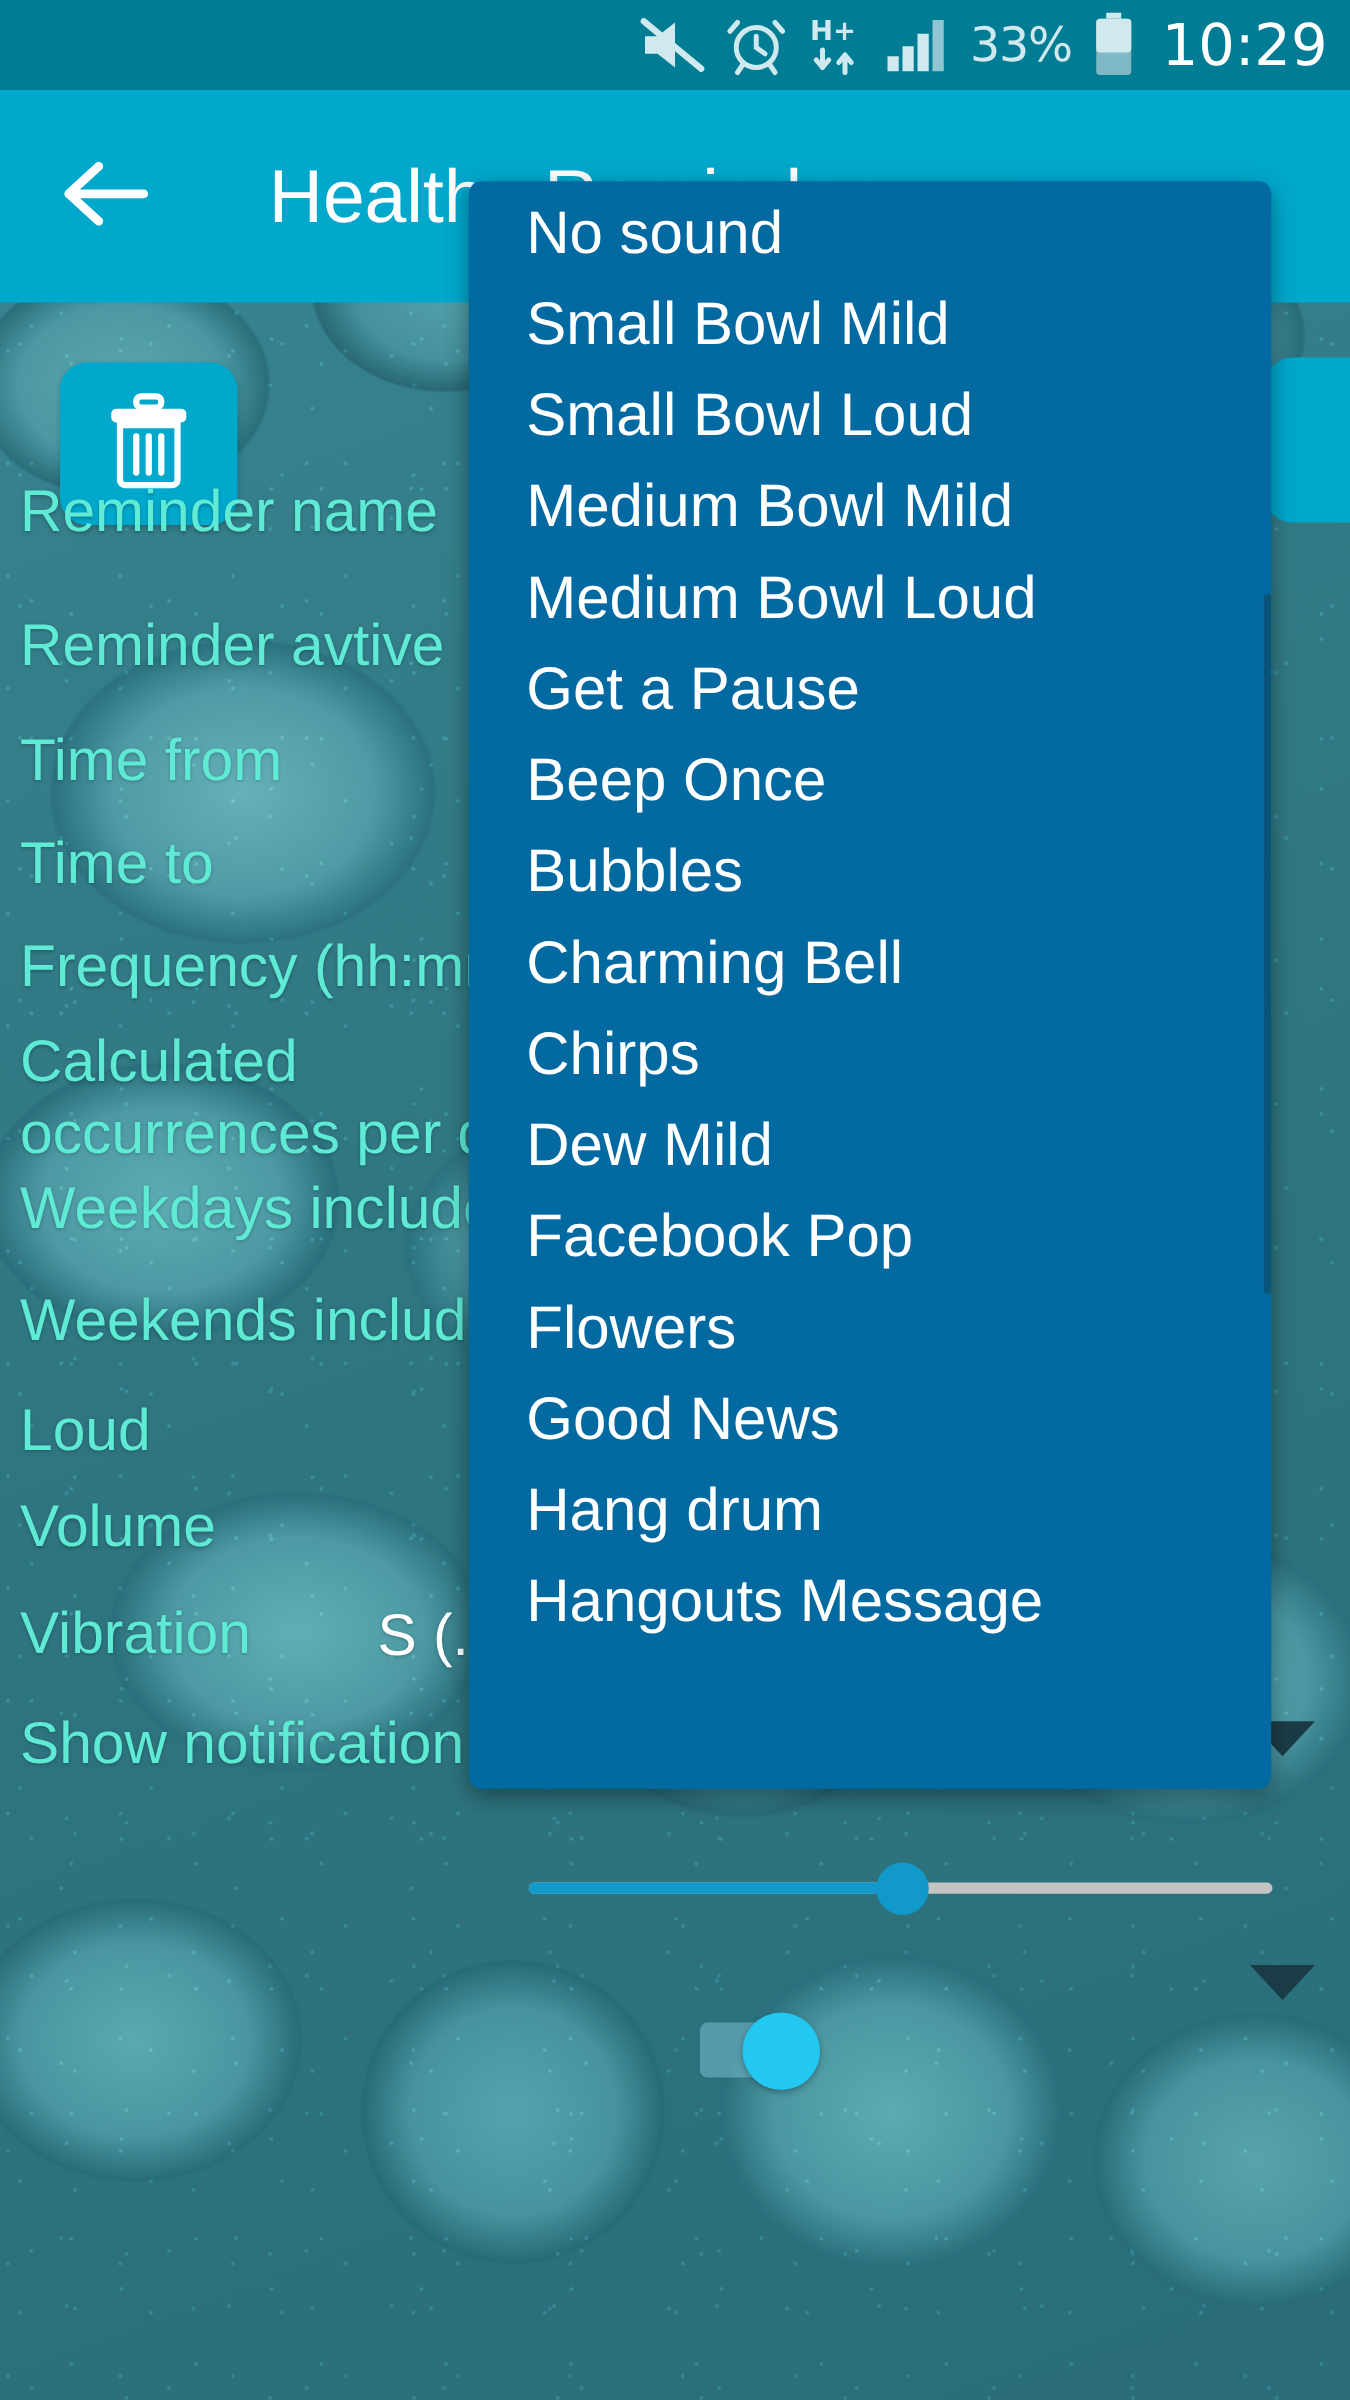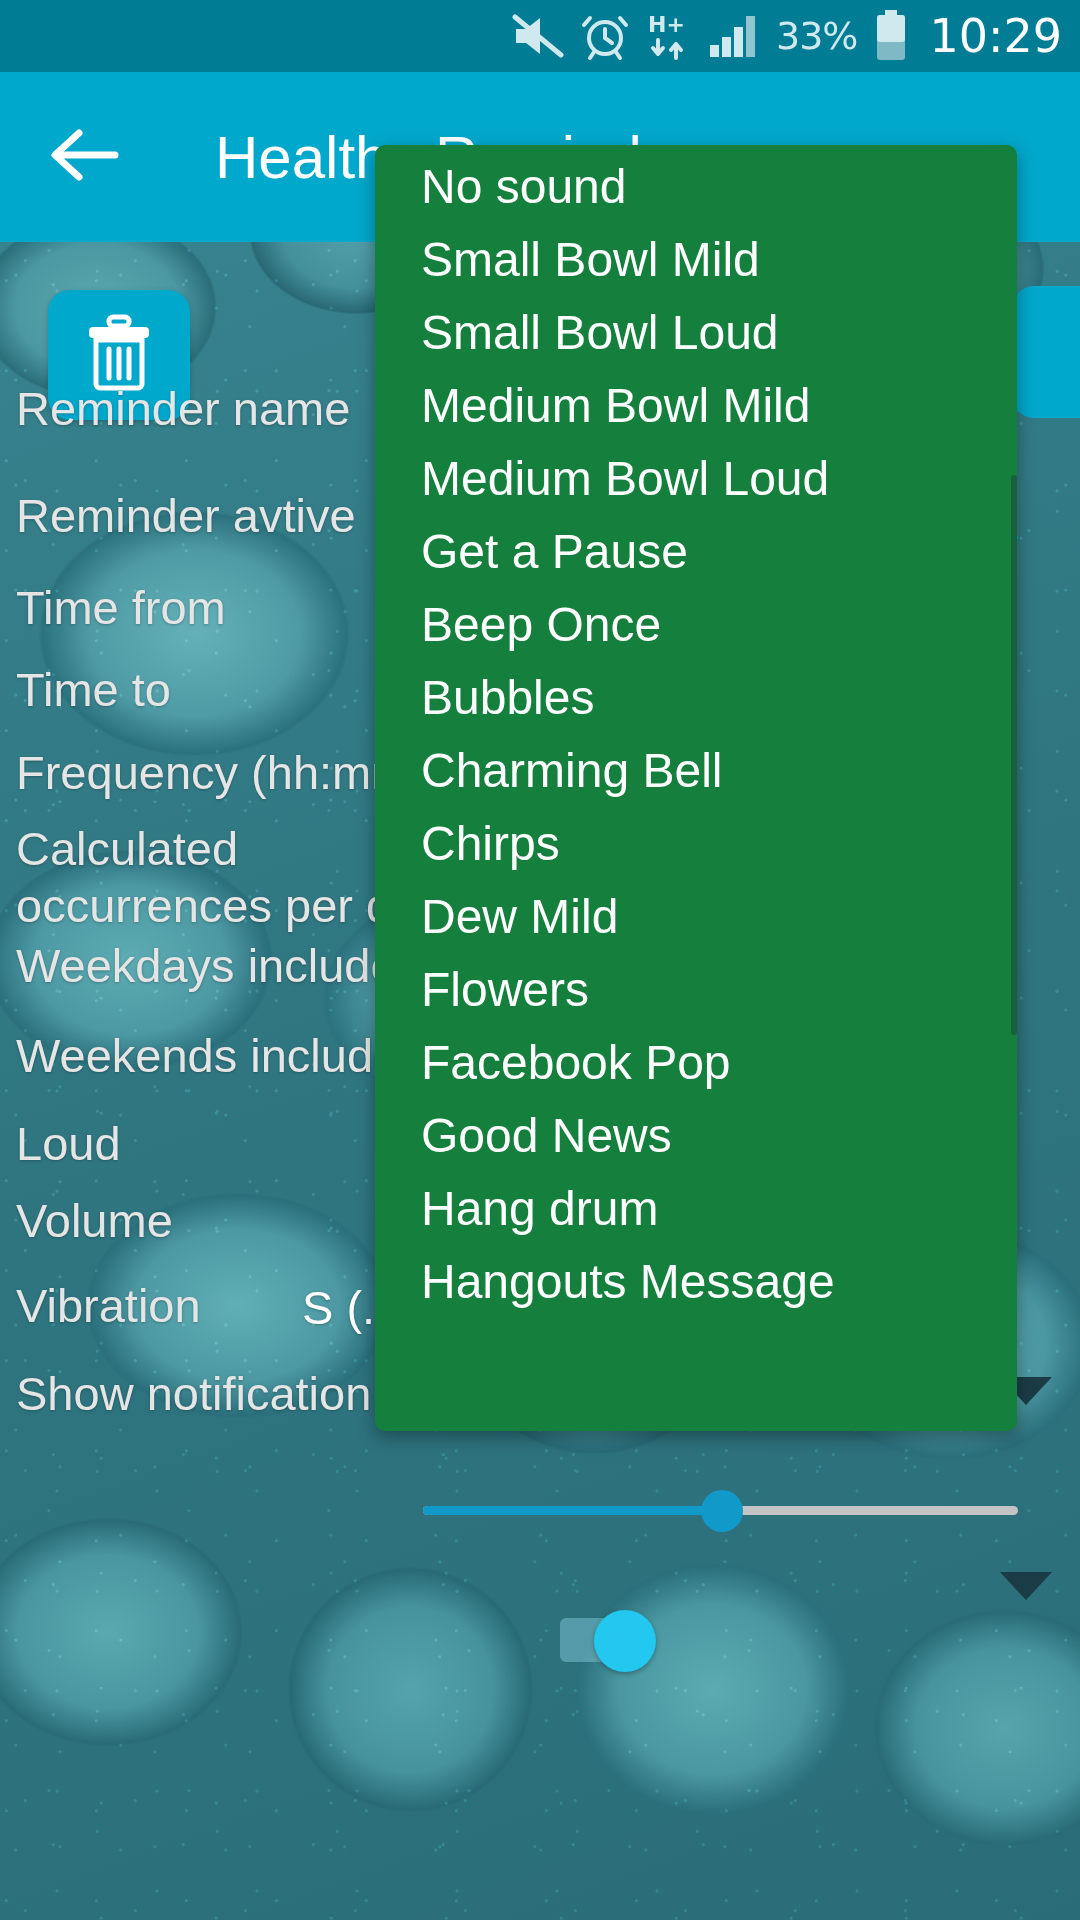--- a/index.html
+++ b/index.html
@@ -96,21 +96,21 @@
     display:flex; align-items:center; justify-content:center;
     box-shadow:0 2px 6px rgba(0,0,0,.2);
   }
   #save-button{
     position:absolute; left:1012px; top:44px; width:140px; height:132px;
     background:#00a8cc; border-radius:22px;
   }
 
   .row{ position:absolute; left:0; width:1080px; }
   .row-label{
-    position:absolute; left:16px; color:#e5e5e5; font-size:47px;
+    position:absolute; left:16px; color:#5eead4; font-size:47px;
     font-family:"Liberation Sans", sans-serif; line-height:1.0;
     text-shadow:0 1px 3px rgba(0,0,0,.25);
     white-space:pre-line;
   }
   .row-value{
     position:absolute; color:#ffffff; font-size:47px;
     font-family:"Liberation Sans", sans-serif;
     text-shadow:0 1px 3px rgba(0,0,0,.25);
   }
   .field-underline{
@@ -129,21 +129,21 @@
   #vol-thumb{ position:absolute; left:278px; top:0; width:42px; height:42px; border-radius:50%; background:#1199c9; }
 
   
   #notif-toggle{ position:absolute; left:560px; top:1368px; width:96px; height:58px; }
   #tg-track{ position:absolute; left:0; top:8px; width:70px; height:44px; border-radius:6px; background:rgba(120,190,205,.55); }
   #tg-thumb{ position:absolute; left:34px; top:0; width:62px; height:62px; border-radius:50%; background:#22c8f0; box-shadow:0 2px 5px rgba(0,0,0,.3); }
 
   
   #sound-dropdown{
     position:absolute; left:375px; top:145px; width:642px; height:1286px;
-    background:#15803d; border-radius:10px; overflow:hidden;
+    background:#0369a1; border-radius:10px; overflow:hidden;
     box-shadow:0 6px 18px rgba(0,0,0,.35);
   }
   .dd-item{
     position:relative; height:73px; display:flex; align-items:center;
     padding-left:46px;
     color:#ffffff; font-size:48px;
     font-family:"Liberation Sans", sans-serif;
   }
   #dd-list{ padding-top:5px; }
   #dd-scrollbar{
@@ -305,22 +305,22 @@
       <div class="dd-item">Small Bowl Mild</div>
       <div class="dd-item">Small Bowl Loud</div>
       <div class="dd-item">Medium Bowl Mild</div>
       <div class="dd-item">Medium Bowl Loud</div>
       <div class="dd-item">Get a Pause</div>
       <div class="dd-item">Beep Once</div>
       <div class="dd-item">Bubbles</div>
       <div class="dd-item">Charming Bell</div>
       <div class="dd-item">Chirps</div>
       <div class="dd-item">Dew Mild</div>
+      <div class="dd-item">Facebook Pop</div>
       <div class="dd-item">Flowers</div>
-      <div class="dd-item">Facebook Pop</div>
       <div class="dd-item">Good News</div>
       <div class="dd-item">Hang drum</div>
       <div class="dd-item">Hangouts Message</div>
     </div>
     <div id="dd-scrollbar"></div>
   </div>
 
 </div>
 
 </body></html>

